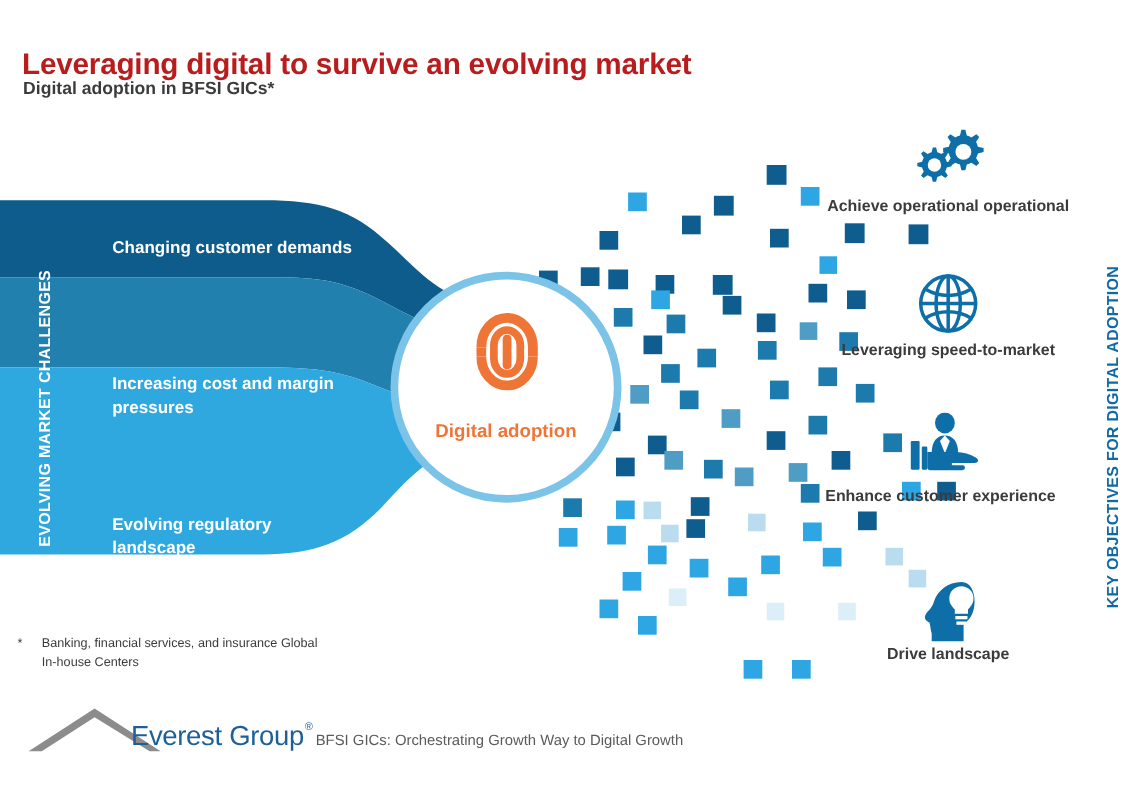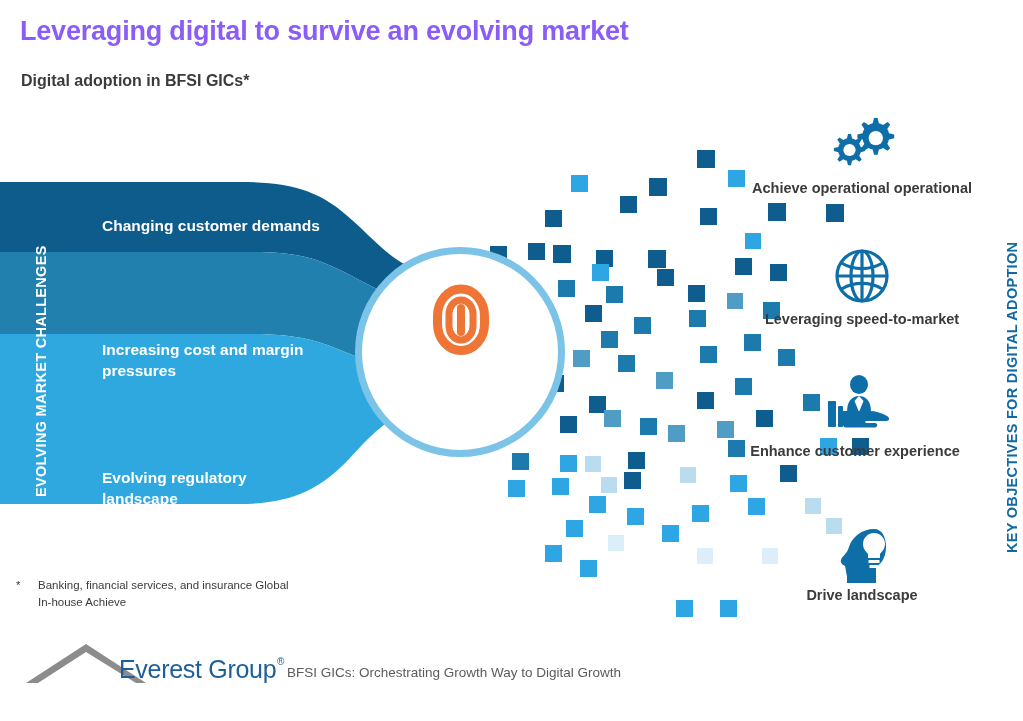--- a/index.html
+++ b/index.html
@@ -17,24 +17,24 @@
     width: 1023px;
     height: 721px;
     background: #ffffff;
     overflow: hidden;
   }
 
   
   .title {
     position: absolute;
     left: 20px;
-    top: 16px;
+    top: 43px;
     font-size: 27px;
     font-weight: bold;
-    color: #8b5cf6;
+    color: #b91c1c;
     letter-spacing: -0.2px;
     white-space: nowrap;
     text-align: center;
   }
   .subtitle {
     position: absolute;
     left: 21px;
     top: 72px;
     font-size: 16px;
     font-weight: bold;
@@ -306,20 +306,21 @@
   <div id="hub" style="border-color: rgb(124, 195, 232);"></div>
   <svg id="hub-icon" viewBox="0 0 56 72">
     <g fill="none" stroke="#ef7536">
       <path d="M4.5,33 a23.5,27 0 0 1 47,0 L51.5,41" stroke-width="9" stroke-linecap="butt"></path>
       <path d="M4.5,33 L4.5,41" stroke-width="9" stroke-linecap="butt"></path>
       <path d="M4.5,41 a23.5,26.5 0 0 0 47,0" stroke-width="9" stroke-linecap="butt"></path>
       <path d="M16,31 a12,14 0 0 1 24,0 L40,43 a12,14 0 0 1 -24,0 Z" stroke-width="7"></path>
       <path d="M28,25 L28,49" stroke-width="8" stroke-linecap="round"></path>
     </g>
   </svg>
+  <div id="hub-text" style="color: rgb(239, 117, 54);">Digital adoption</div>
 
   <div class="objective" id="objective-0">
     <svg class="obj-icon" width="76" height="58" viewBox="0 0 76 58">
       <g fill="#0e6ea8">
         <path d="M50,2 l3.6,0 l1.3,5.2 a14,14 0 0 1 4.2,1.7 l4.5,-2.9 l2.6,2.6 l-2.9,4.5
                  a14,14 0 0 1 1.7,4.2 l5.2,1.3 l0,3.6 l-5.2,1.3 a14,14 0 0 1 -1.7,4.2
                  l2.9,4.5 l-2.6,2.6 l-4.5,-2.9 a14,14 0 0 1 -4.2,1.7 l-1.3,5.2 l-3.6,0
                  l-1.3,-5.2 a14,14 0 0 1 -4.2,-1.7 l-4.5,2.9 l-2.6,-2.6 l2.9,-4.5
                  a14,14 0 0 1 -1.7,-4.2 l-5.2,-1.3 l0,-3.6 l5.2,-1.3 a14,14 0 0 1 1.7,-4.2
                  l-2.9,-4.5 l2.6,-2.6 l4.5,2.9 a14,14 0 0 1 4.2,-1.7 Z"></path>
@@ -377,21 +378,21 @@
         <rect x="39.5" y="42" width="9" height="3" fill="#ffffff"></rect>
       </g>
     </svg>
     <div class="obj-label">Drive landscape</div>
   </div>
 
   <div class="vert-label" id="right-axis-label" style="color: rgb(16, 105, 163);">KEY OBJECTIVES FOR DIGITAL ADOPTION</div>
 
   <div id="footnote">
     <span class="star">*</span>
-    <span class="ftext">Banking, financial services, and insurance Global In-house Achieve</span>
+    <span class="ftext">Banking, financial services, and insurance Global In-house Centers</span>
   </div>
 
   <div id="footer">
     <svg id="logo-peak" width="130" height="44" viewBox="0 0 130 44">
       <path d="M2,42 L62,3 L122,42 L112,42 L62,11 L14,42 Z" fill="#8c8c8c"></path>
     </svg>
     <div id="logo-word">Everest Group</div>
     <div id="logo-reg">®</div>
     <div id="footer-caption">BFSI GICs: Orchestrating Growth Way to Digital Growth</div>
   </div>

